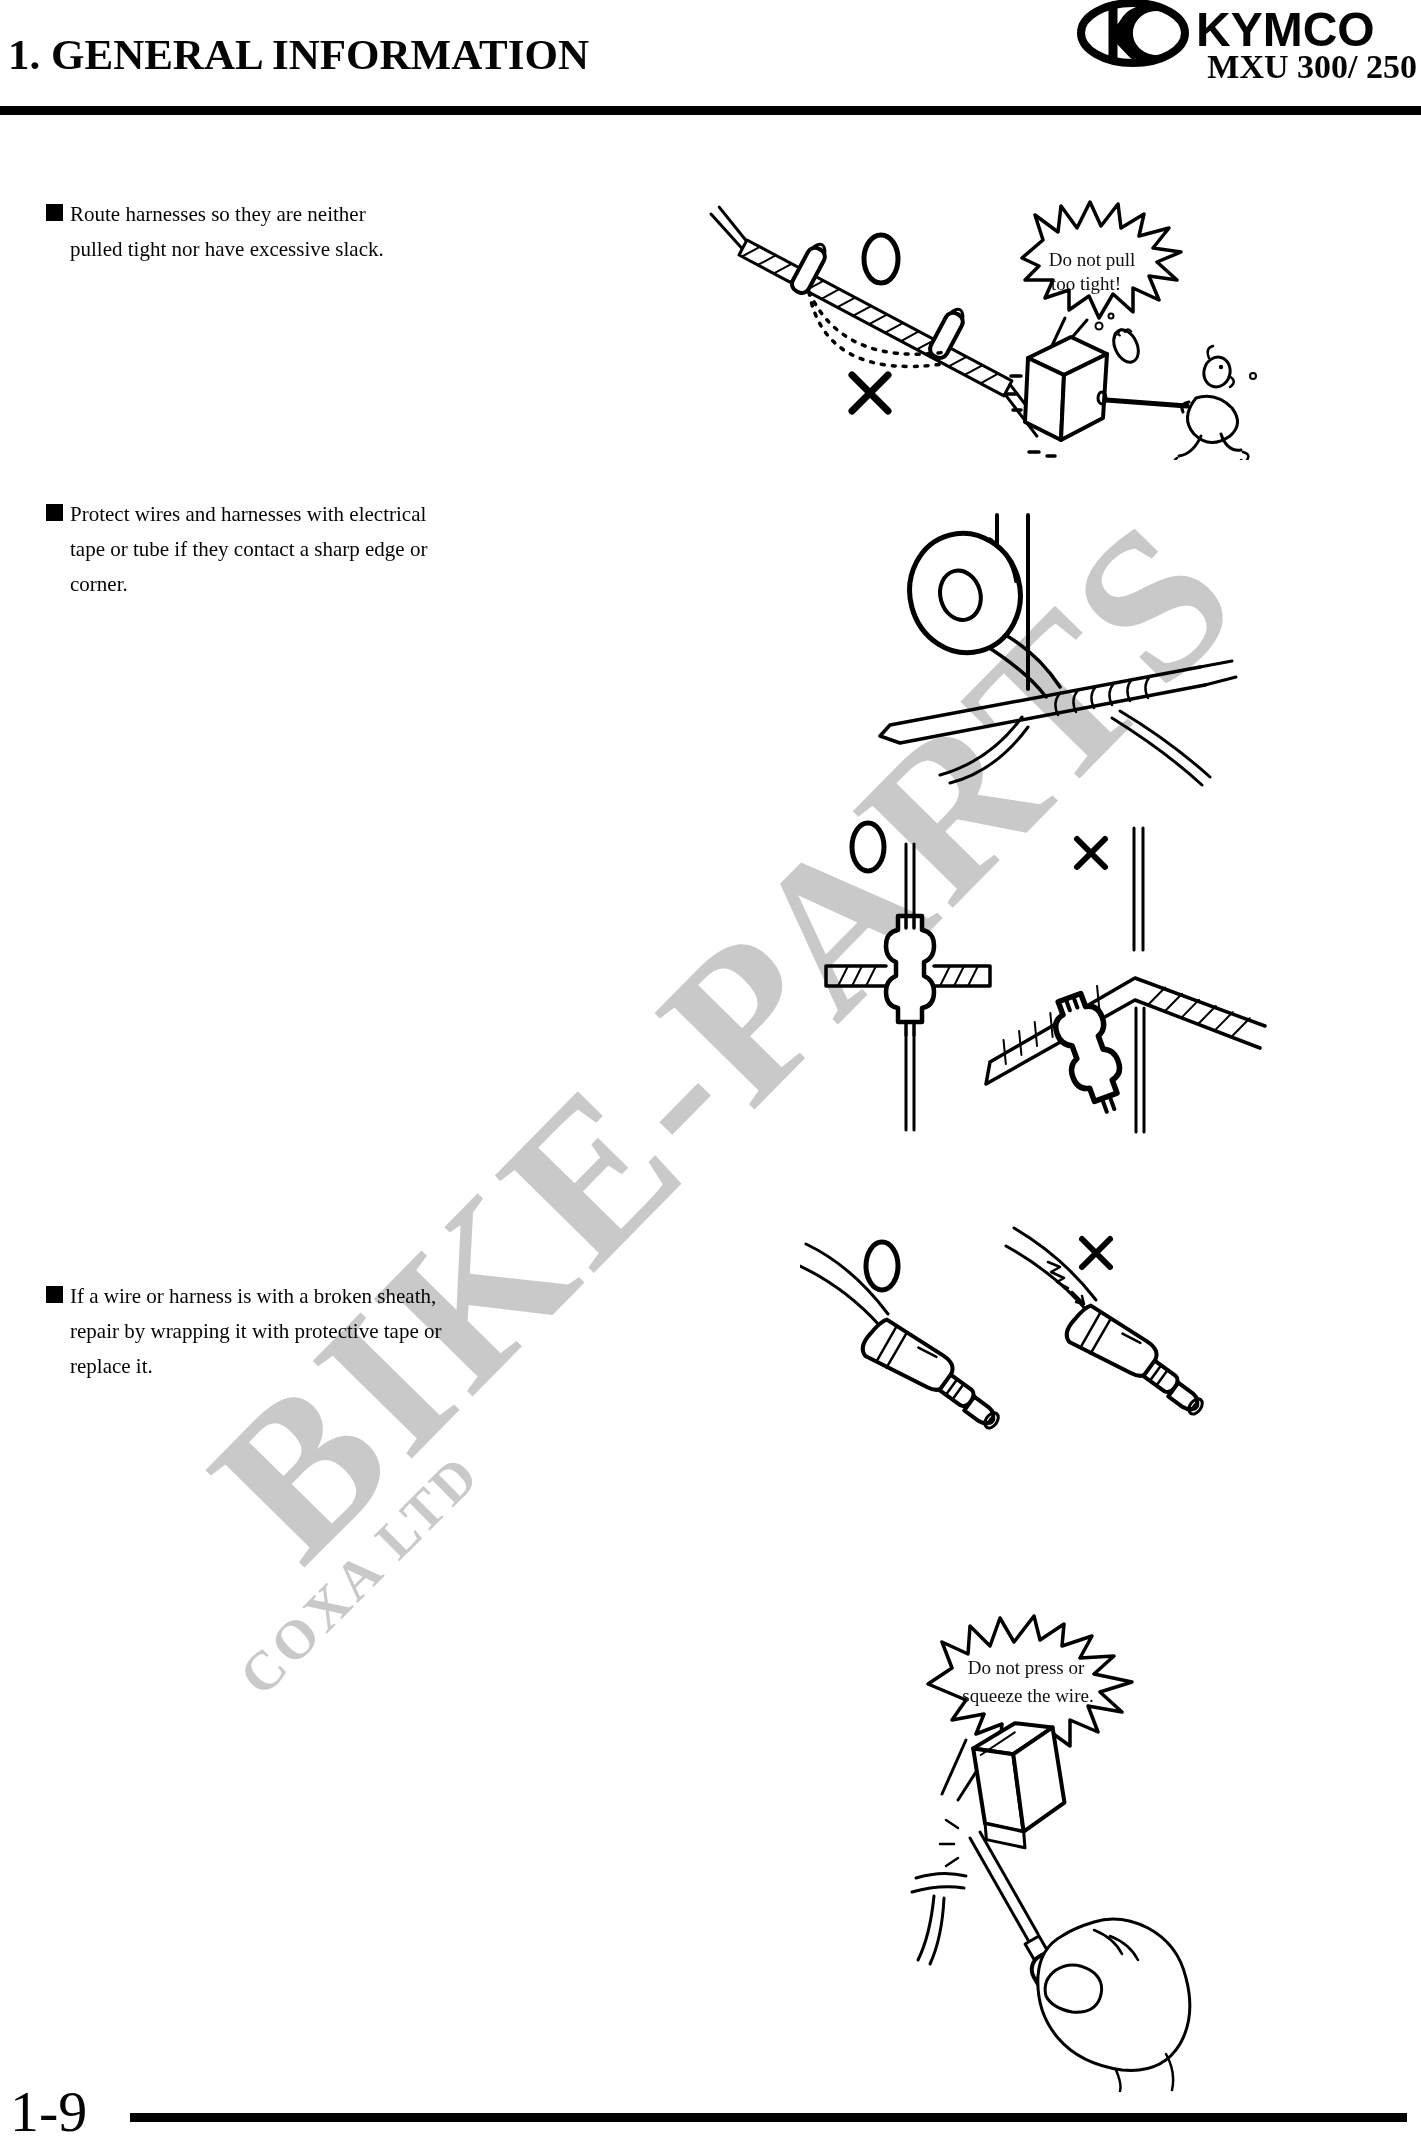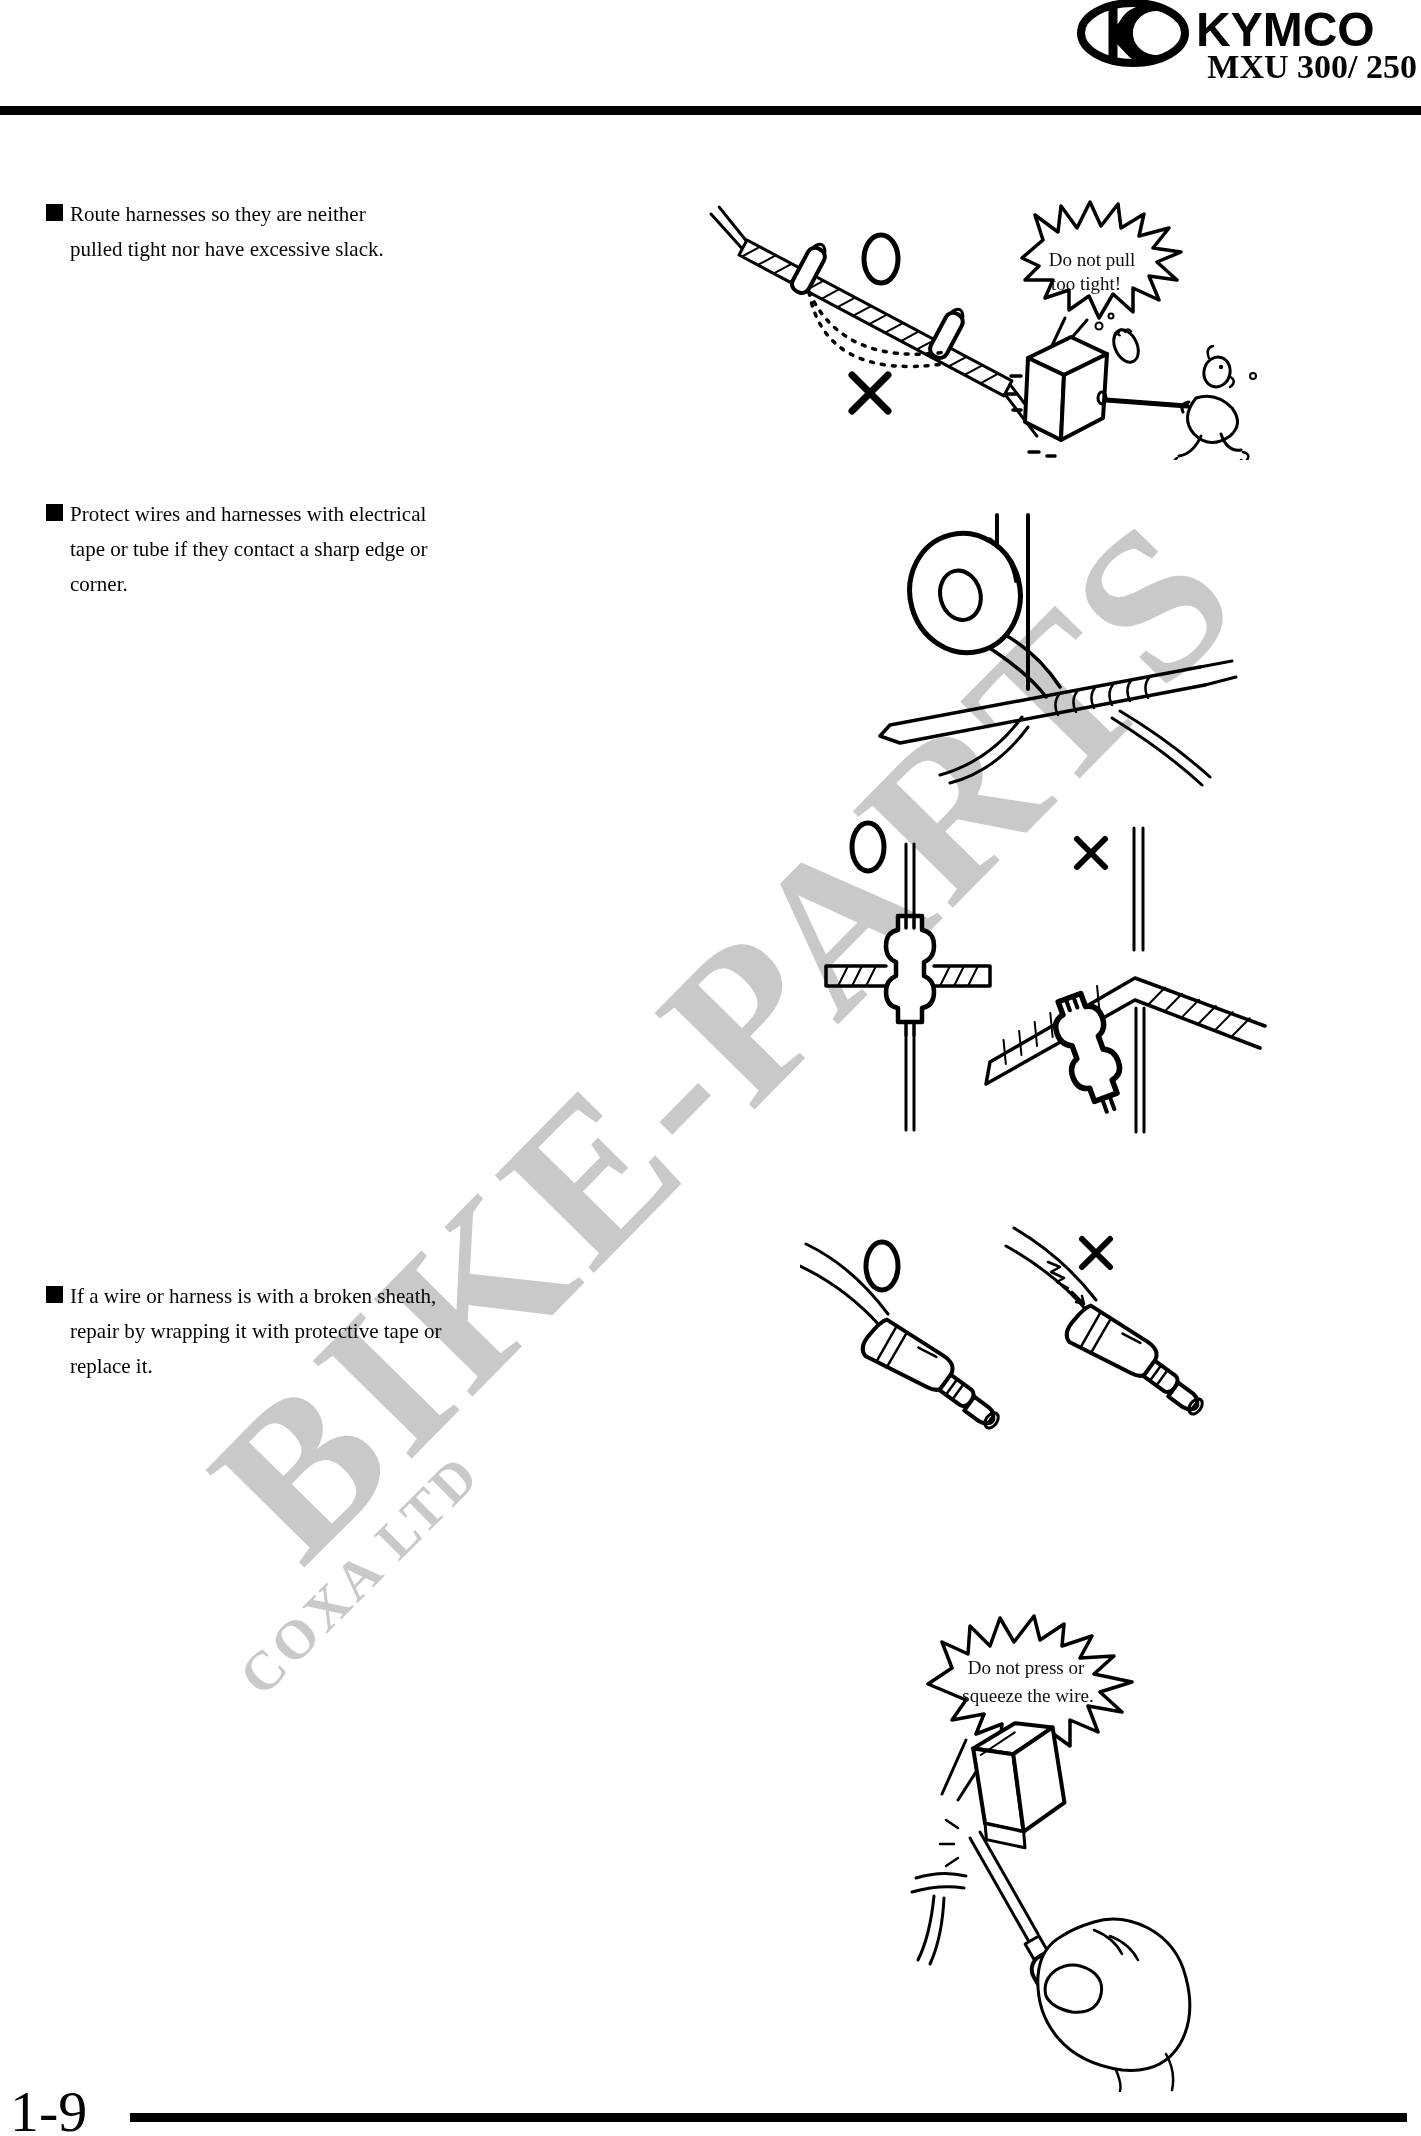--- a/index.html
+++ b/index.html
@@ -39,20 +39,21 @@
   .foot-rule{position:absolute;left:130px;top:2113px;width:1277px;height:9px;background:#000;z-index:2;}
 </style>
 </head>
 <body>
 
 <div class="page">
 
   <div class="wm-big">BIKE-PARTS</div>
   <div class="wm-small">COXA LTD</div>
 
+  <div class="hdr-title">1. GENERAL INFORMATION</div>
   <svg class="brand-row" width="114" height="68" viewBox="0 0 114 68">
     <ellipse cx="57" cy="33" rx="52" ry="30" stroke-width="8"></ellipse>
     <path d="M37,9 V58" stroke-width="9"></path>
     <path d="M37,34 L57,14 M37,34 L57,55" stroke-width="8"></path>
     <path class="fb" d="M93,14 a24,22 0 1,0 0,38 a30,28 0 1,1 0,-38 Z"></path>
   </svg>
   <div class="brand-word">KYMCO</div>
   <div class="model">MXU 300/ 250</div>
   <div class="hdr-rule"></div>
 

